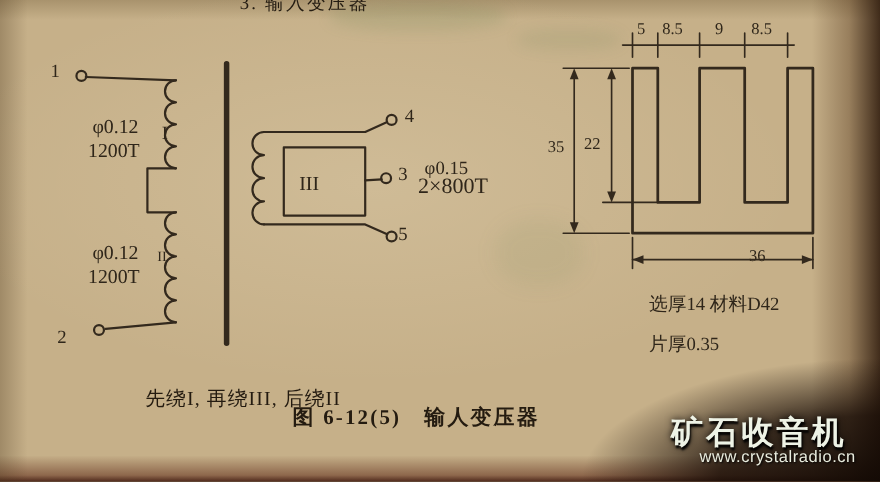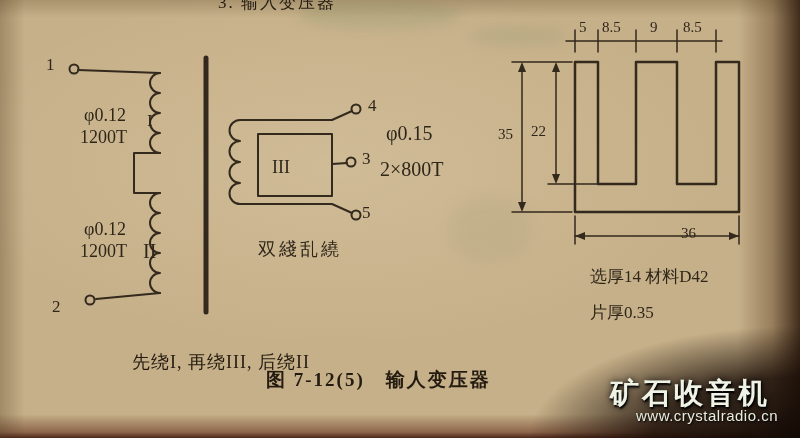--- a/index.html
+++ b/index.html
@@ -104,41 +104,40 @@
       <path class="fill-ink" d="M739,236 l-10,-4 v8 z"></path>
     </g>
   </svg>
 
   <div class="txt lbl" style="left:46px;top:56px;font-size:17px">1</div>
   <div class="txt lbl" style="left:84px;top:106px">φ0.12</div>
   <div class="txt lbl" style="left:80px;top:128px">1200T</div>
   <div class="txt lbl" style="left:147px;top:112px;font-size:17px">I</div>
   <div class="txt lbl" style="left:84px;top:220px">φ0.12</div>
   <div class="txt lbl" style="left:80px;top:242px">1200T</div>
-  <div class="txt lbl" style="left:143px;top:240px;font-size:20px">II</div>
+  <div class="txt lbl" style="left:143px;top:226px;font-size:13px">II</div>
   <div class="txt lbl" style="left:52px;top:298px;font-size:17px">2</div>
 
   <div class="txt lbl" style="left:272px;top:158px">III</div>
   <div class="txt lbl" style="left:368px;top:97px;font-size:17px">4</div>
   <div class="txt lbl" style="left:362px;top:150px;font-size:17px">3</div>
   <div class="txt lbl" style="left:362px;top:204px;font-size:17px">5</div>
-  <div class="txt lbl" style="left:386px;top:122px;font-size:20px">φ0.15</div>
+  <div class="txt lbl" style="left:386px;top:144px;font-size:17px">φ0.15</div>
   <div class="txt lbl" style="left:380px;top:158px;font-size:20px">2×800T</div>
-  <div class="txt lbl" style="left:258px;top:240px;letter-spacing:3px">双綫乱繞</div>
 
   <div class="txt dim" style="left:579px;top:19px">5</div>
   <div class="txt dim" style="left:602px;top:19px">8.5</div>
   <div class="txt dim" style="left:650px;top:19px">9</div>
   <div class="txt dim" style="left:683px;top:19px">8.5</div>
   <div class="txt dim" style="left:498px;top:126px">35</div>
   <div class="txt dim" style="left:531px;top:123px">22</div>
   <div class="txt dim" style="left:681px;top:225px">36</div>
   <div class="txt" style="left:590px;top:268px;font-size:17px">选厚14  材料D42</div>
   <div class="txt" style="left:590px;top:304px;font-size:17px">片厚0.35</div>
 
   <div class="txt note" style="left:132px;top:341px">先绕I, 再绕III, 后绕II</div>
-  <div class="txt caption" style="left:266px;top:370px">图 7-12(5)　输人变压器</div>
+  <div class="txt caption" style="left:266px;top:370px">图 6-12(5)　输人变压器</div>
 
   <div class="corner-shadow"></div>
   <div class="wm-title">矿石收音机</div>
   <div class="wm-url">www.crystalradio.cn</div>
 
 </div>
 
 </body></html>

